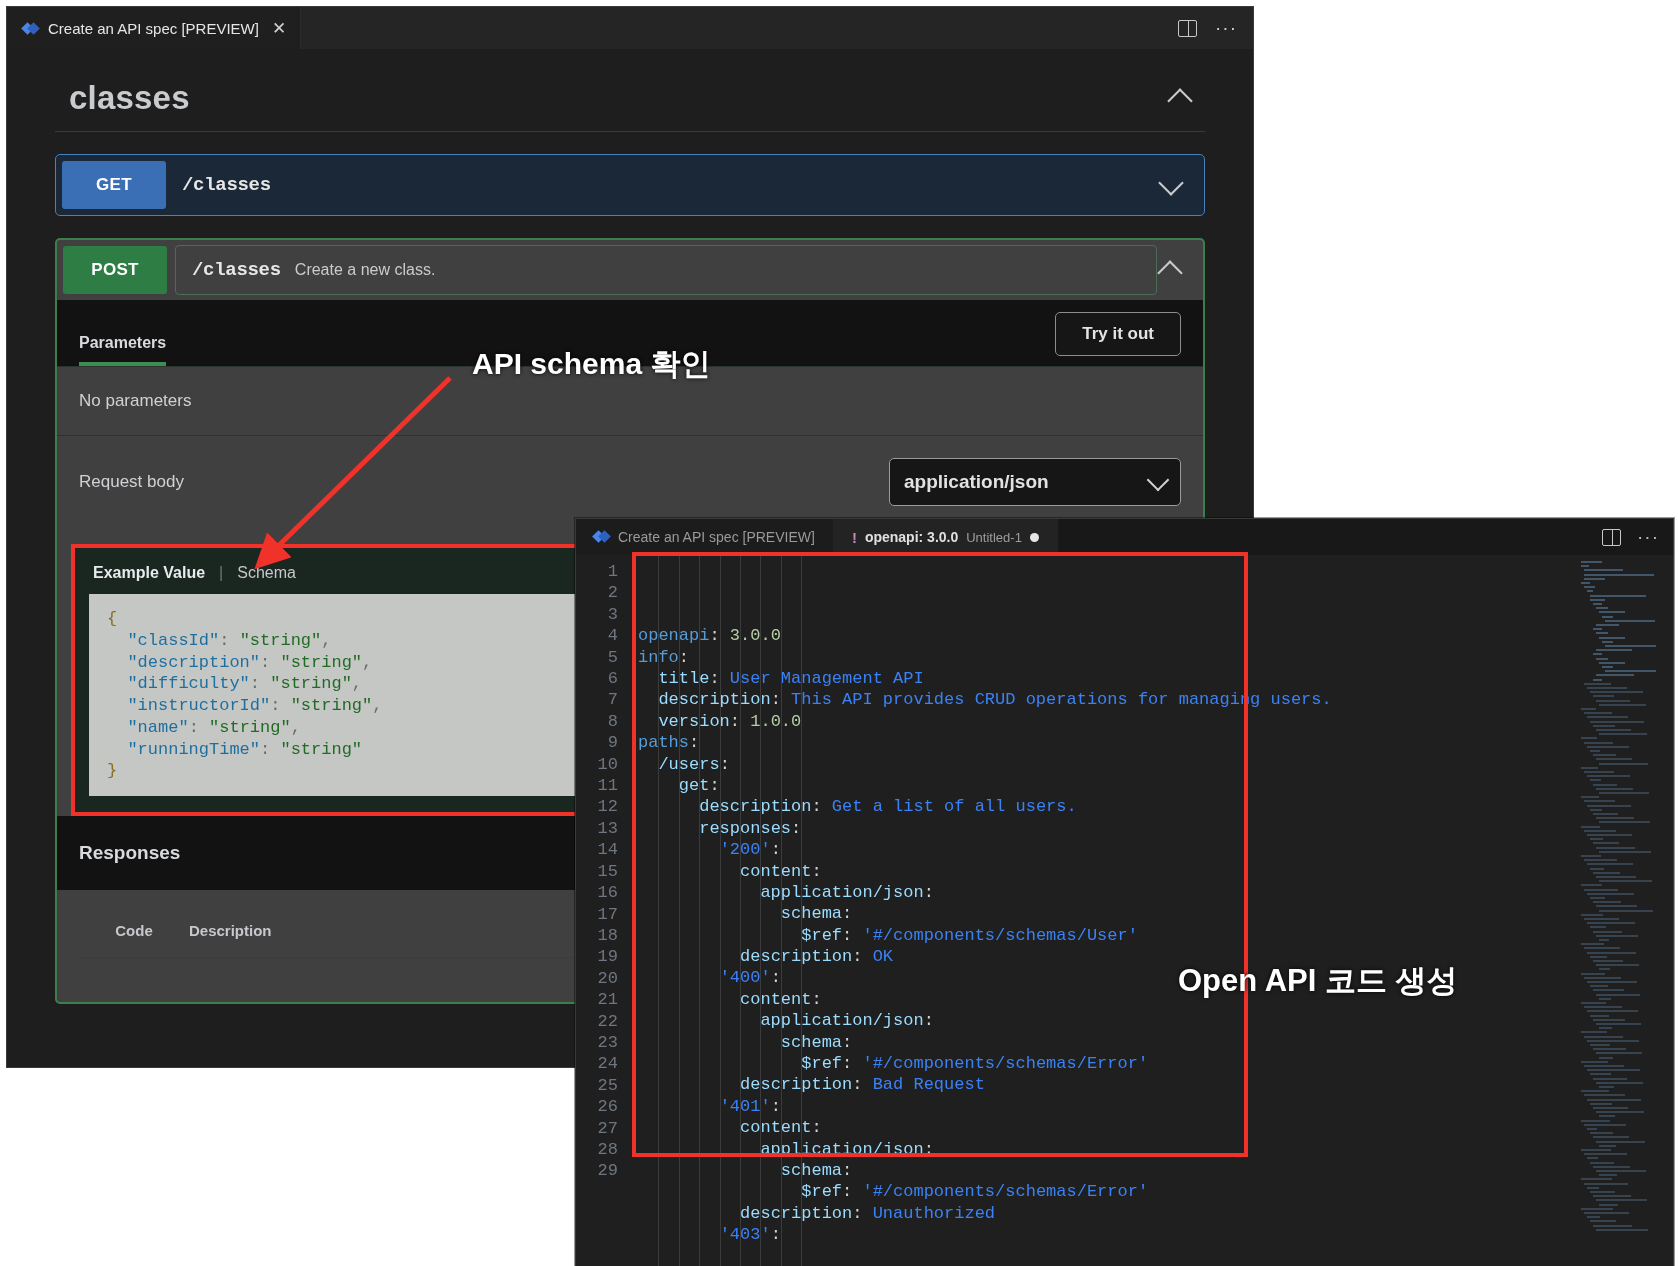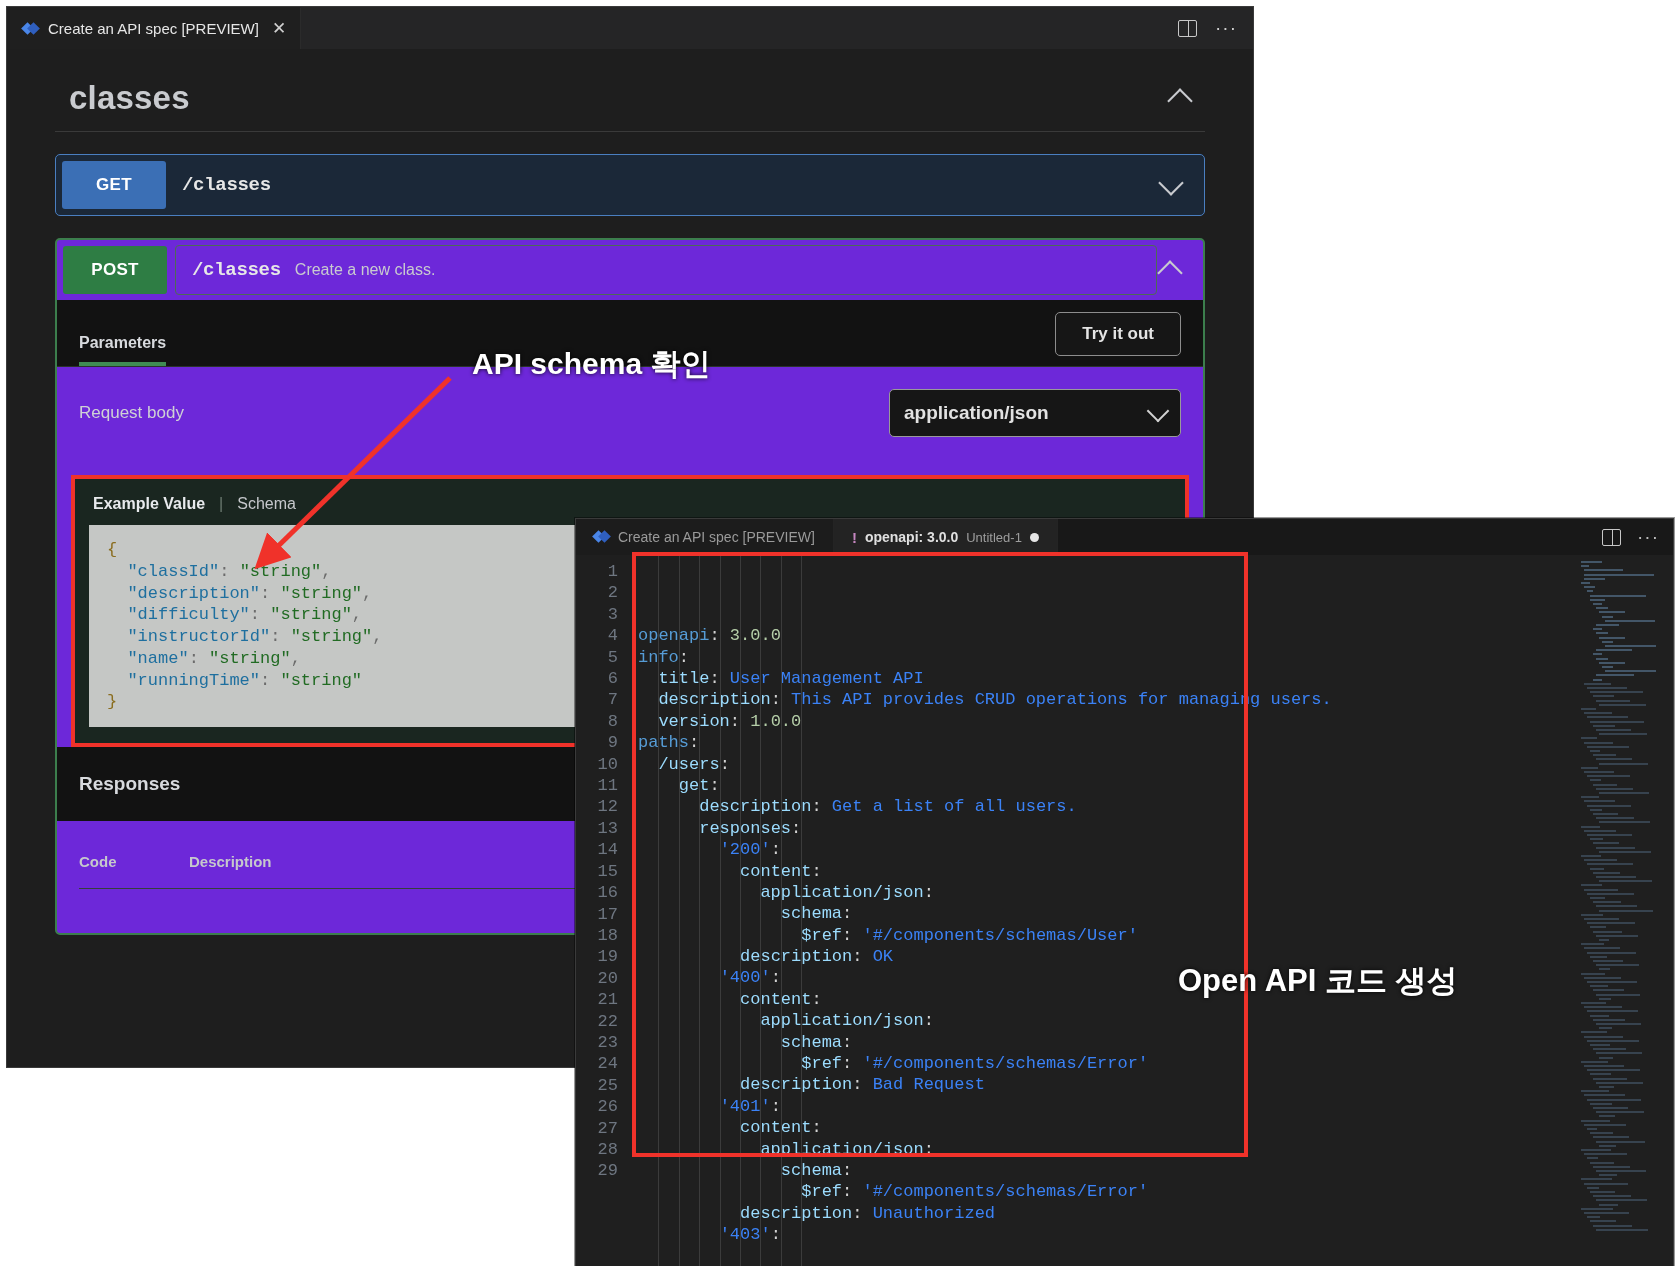--- a/index.html
+++ b/index.html
@@ -131,21 +131,21 @@
     margin-top: 22px;
     border-radius: 5px;
     overflow: hidden;
   }
   .op-get {
     border: 1px solid #4a7fc1;
     background: #1b2838;
   }
   .op-post {
     border: 2px solid #3c7e4d;
-    background: #6d28d9;
+    background: #404040;
   }
   .op-summary {
     display: flex;
     align-items: center;
     height: 48px;
     padding: 6px;
     gap: 0;
   }
   .op-post > .op-summary { height: 48px; }
   .method-pill {
@@ -310,21 +310,21 @@
     color: #c6c8cc;
     padding: 22px 0 18px 0;
     border-bottom: 1px solid #36403a;
   }
   .resp-row {
     display: flex;
     font-size: 17px;
     color: #d4d6da;
     padding: 22px 0;
   }
-  .col-code { width: 110px; flex: 0 0 110px; }
+  .col-code { width: 110px; flex: 0 0 110px; text-align: center; }
   .col-desc { flex: 1; }
 
   
   .editor-window {
     position: absolute;
     left: 575px; top: 518px;
     width: 1097px; height: 748px;
     background: #1f1f1f;
     border: 1px solid #3a3a3a;
     overflow: hidden;
@@ -497,20 +497,21 @@
           <div class="chevron op-toggle"></div>
         </div>
 
         <div class="op-content">
 
           <div class="params-bar">
             <div class="params-tab">Parameters</div>
             <button class="try-btn">Try it out</button>
           </div>
 
+          <div class="row-line">No parameters</div>
 
           <div class="reqbody-row">
             <div class="reqbody-label">Request body</div>
             <div class="media-select">
               <span>application/json</span>
               <span class="sel-caret"></span>
             </div>
           </div>
 
           <div class="example-box">

